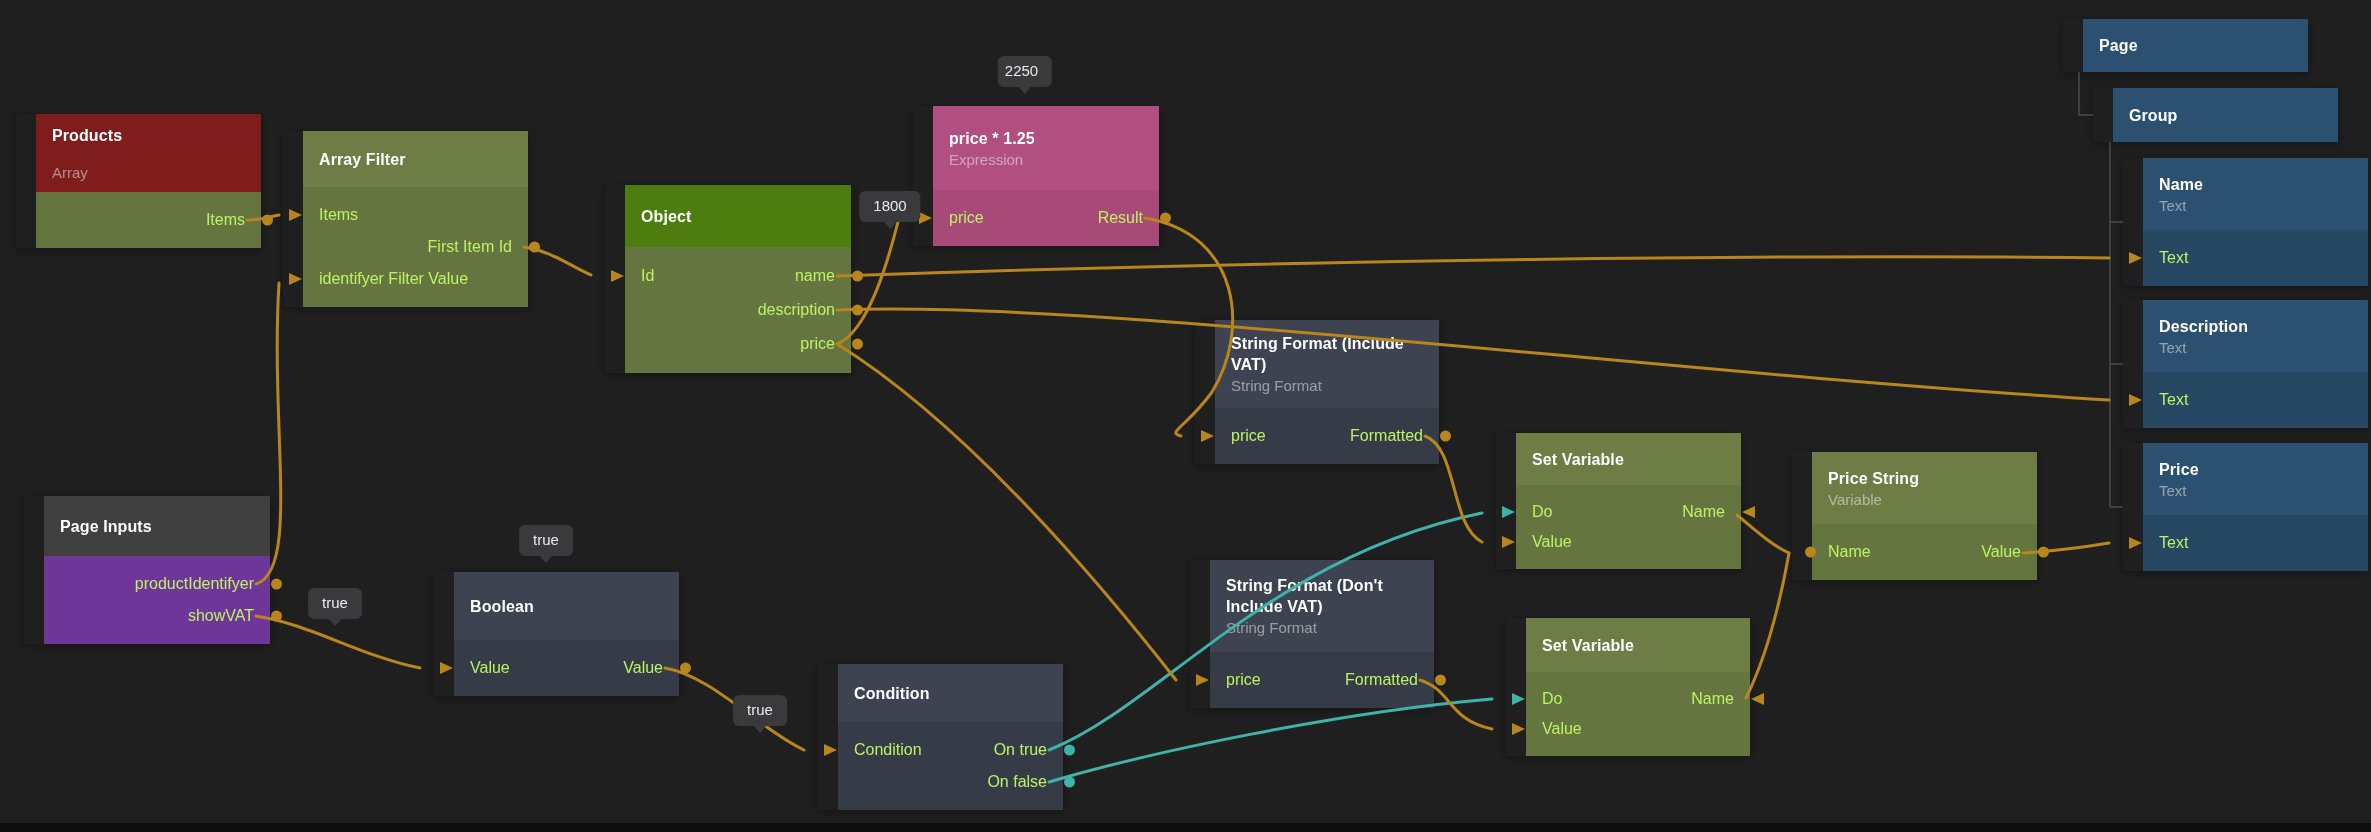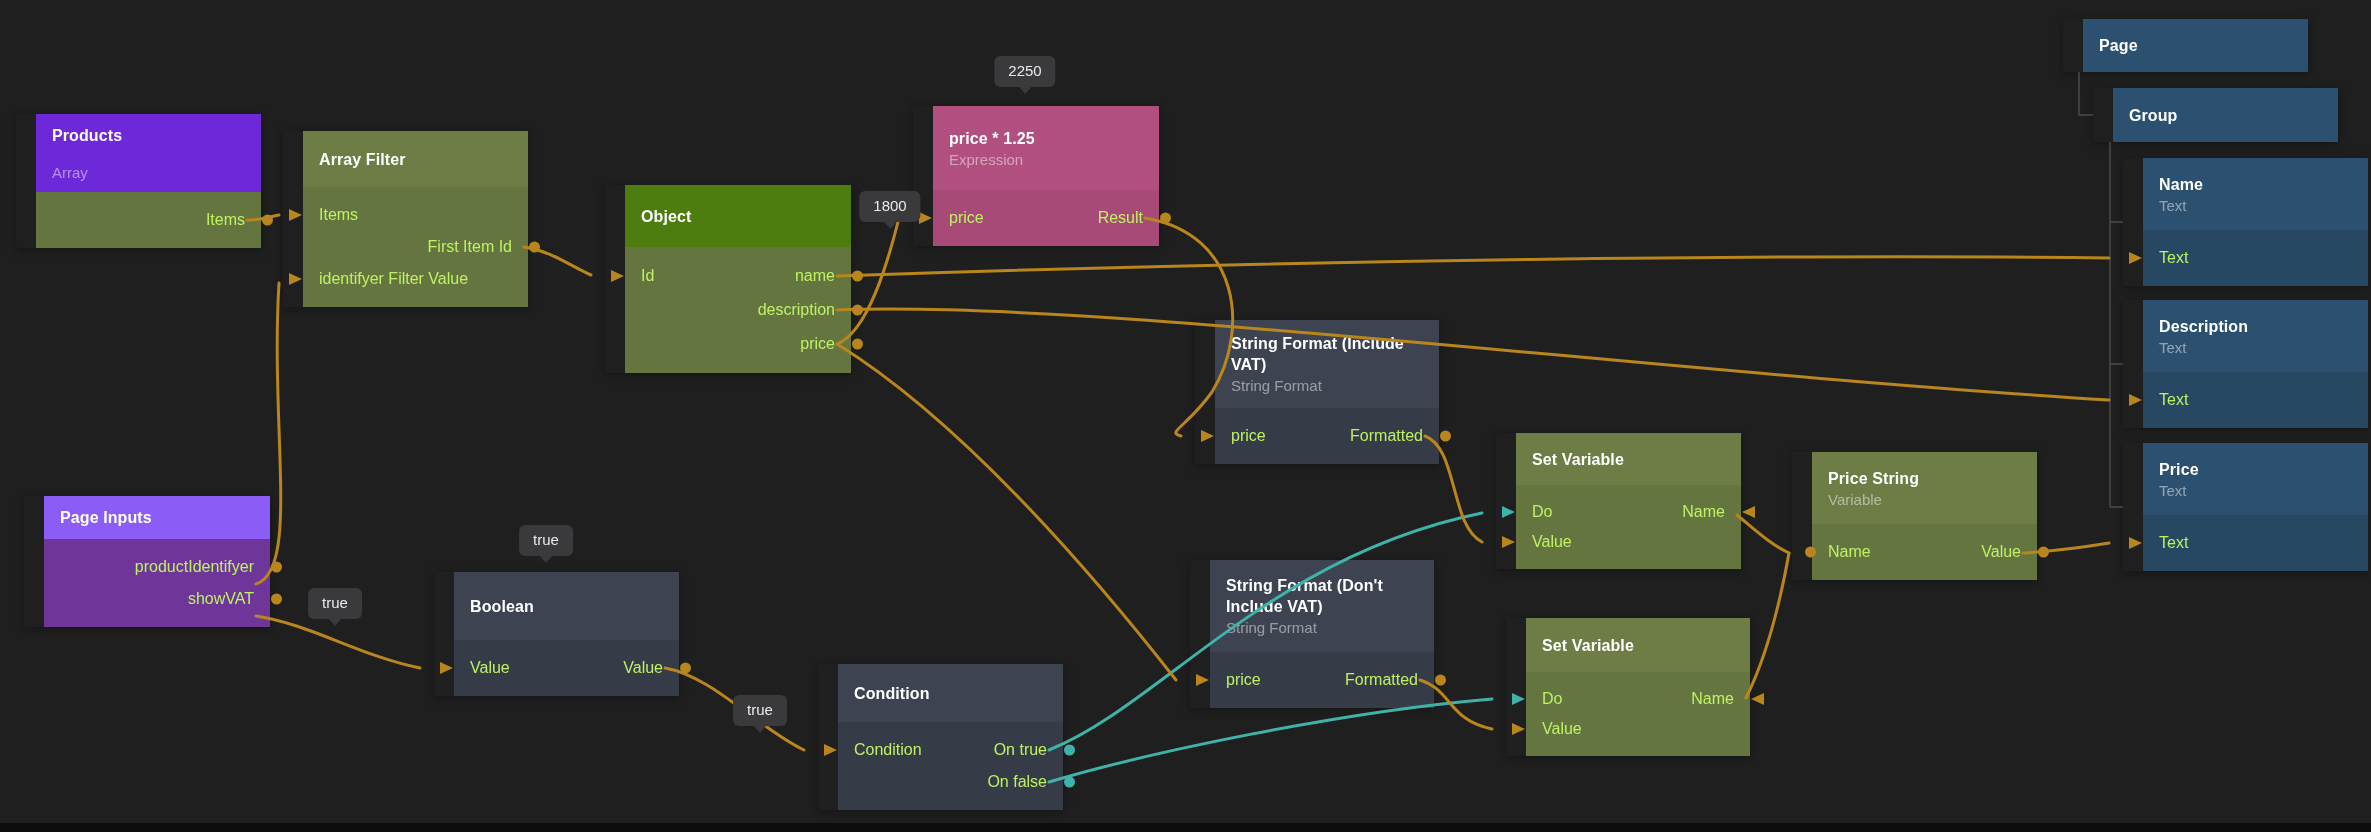--- a/index.html
+++ b/index.html
@@ -49,21 +49,21 @@
       <path d="M 837 344 C 960 420, 1090 570, 1176 680" fill="none" stroke="#b8861c" stroke-width="3" stroke-linecap="round"></path>
       <path d="M 1145 218 C 1240 234, 1250 330, 1212 392 C 1186 428, 1166 432, 1181 436" fill="none" stroke="#b8861c" stroke-width="3" stroke-linecap="round"></path>
       <path d="M 1425 436 C 1458 448, 1450 526, 1482 542" fill="none" stroke="#b8861c" stroke-width="3" stroke-linecap="round"></path>
       <path d="M 1420 680 C 1452 690, 1448 720, 1492 729" fill="none" stroke="#b8861c" stroke-width="3" stroke-linecap="round"></path>
       <path d="M 1789 553 C 1771 545, 1753 528, 1737 515" fill="none" stroke="#b8861c" stroke-width="3" stroke-linecap="round"></path>
       <path d="M 1789 553 C 1782 592, 1768 654, 1746 698" fill="none" stroke="#b8861c" stroke-width="3" stroke-linecap="round"></path>
       <path d="M 2023 553 C 2055 551, 2085 547, 2109 543" fill="none" stroke="#b8861c" stroke-width="3" stroke-linecap="round"></path>
     </svg>
   <div>
       <div class="node" style="left: 16px; top: 114px; width: 225px;">
-        <div class="node-header" style="height: 78px; background: #6d28d9; gap: 16px;">
+        <div class="node-header" style="height: 78px; background: #7f1d1d; gap: 16px;">
           <div class="node-title">Products</div>
           <div class="node-subtitle">Array</div>
         </div>
         <div class="node-body" style="background: rgb(101, 117, 64);">
           <div class="p-row" style="height: 32px;">
             <span class="p-label p-left"></span>
             <span class="conn conn-dot" style="background: rgb(184, 134, 28);"></span>
             <span class="p-label p-right">Items</span>
           </div>
         </div>
@@ -230,21 +230,21 @@
             <span class="p-label p-right">On true</span>
           </div>
           <div class="p-row" style="height: 32px;">
             <span class="p-label p-left"></span>
             <span class="conn conn-dot" style="background: rgb(63, 178, 169);"></span>
             <span class="p-label p-right">On false</span>
           </div>
         </div>
       </div>
       <div class="node" style="left: 24px; top: 496px; width: 226px;">
-        <div class="node-header" style="height: 43px; background: #8b5cf6;">
+        <div class="node-header" style="height: 60px; background: #404040;">
           <div class="node-title">Page Inputs</div>
         </div>
         <div class="node-body" style="background: rgb(111, 54, 153);">
           <div class="p-row" style="height: 32px;">
             <span class="p-label p-left"></span>
             <span class="conn conn-dot" style="background: rgb(184, 134, 28);"></span>
             <span class="p-label p-right">productIdentifyer</span>
           </div>
           <div class="p-row" style="height: 32px; justify-content: flex-end;">
             <span class="p-label p-left"></span>
@@ -297,20 +297,20 @@
         <div class="node-body" style="background: rgb(39, 72, 98);">
           <div class="p-row" style="height: 32px;">
             <span class="conn conn-arrow" style="border-left-color: rgb(184, 134, 28);"></span>
             <span class="p-label p-left">Text</span>
             <span class="p-label p-right"></span>
           </div>
         </div>
       </div>
     </div>
   <div>
-      <div class="vlabel" style="left: 1025px; top: 56px; background: rgb(58, 58, 60); color: rgb(234, 234, 234); border-top-color: rgb(58, 58, 60);">2250</div>
+      <div class="vlabel" style="left: 1025px; top: 56px; background: rgb(58, 58, 60); color: rgb(234, 234, 234); border-top-color: rgb(58, 58, 60); padding-left: 7px;">2250</div>
       <div class="vlabel" style="left: 890px; top: 191px; background: rgb(58, 58, 60); color: rgb(234, 234, 234); border-top-color: rgb(58, 58, 60);">1800</div>
       <div class="vlabel" style="left: 335px; top: 588px; background: rgb(58, 58, 60); color: rgb(234, 234, 234); border-top-color: rgb(58, 58, 60);">true</div>
       <div class="vlabel" style="left: 546px; top: 525px; background: rgb(58, 58, 60); color: rgb(234, 234, 234); border-top-color: rgb(58, 58, 60);">true</div>
       <div class="vlabel" style="left: 760px; top: 695px; background: rgb(58, 58, 60); color: rgb(234, 234, 234); border-top-color: rgb(58, 58, 60);">true</div>
     </div>
   <div class="bottom-strip" style="background: rgb(13, 13, 14);"></div>
 </div>
 
 </body></html>

